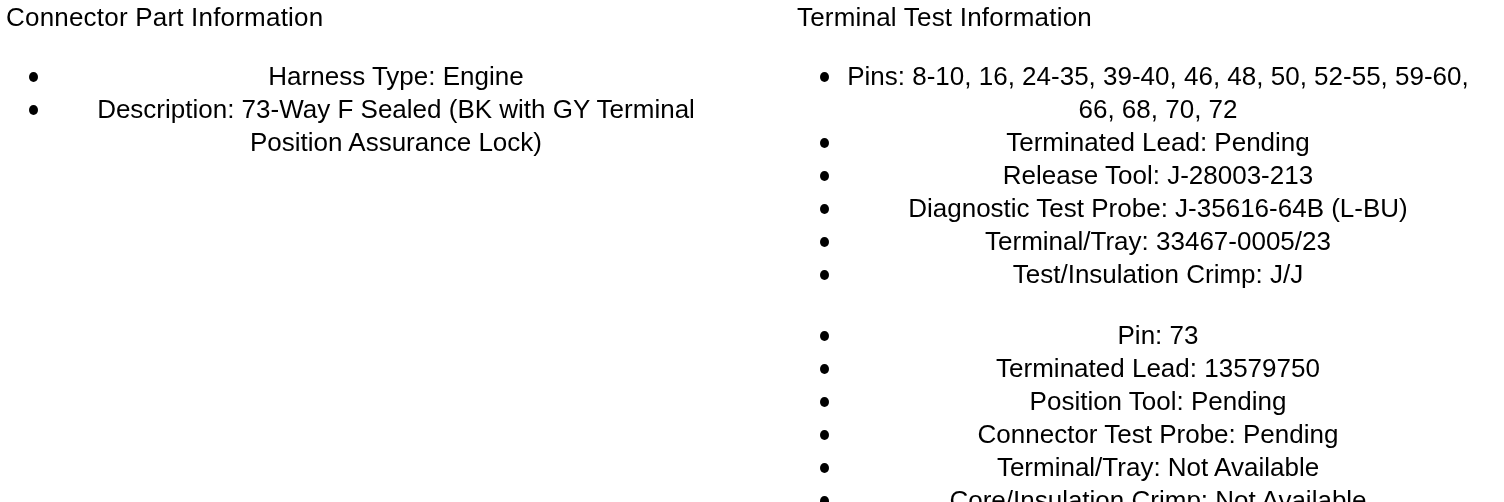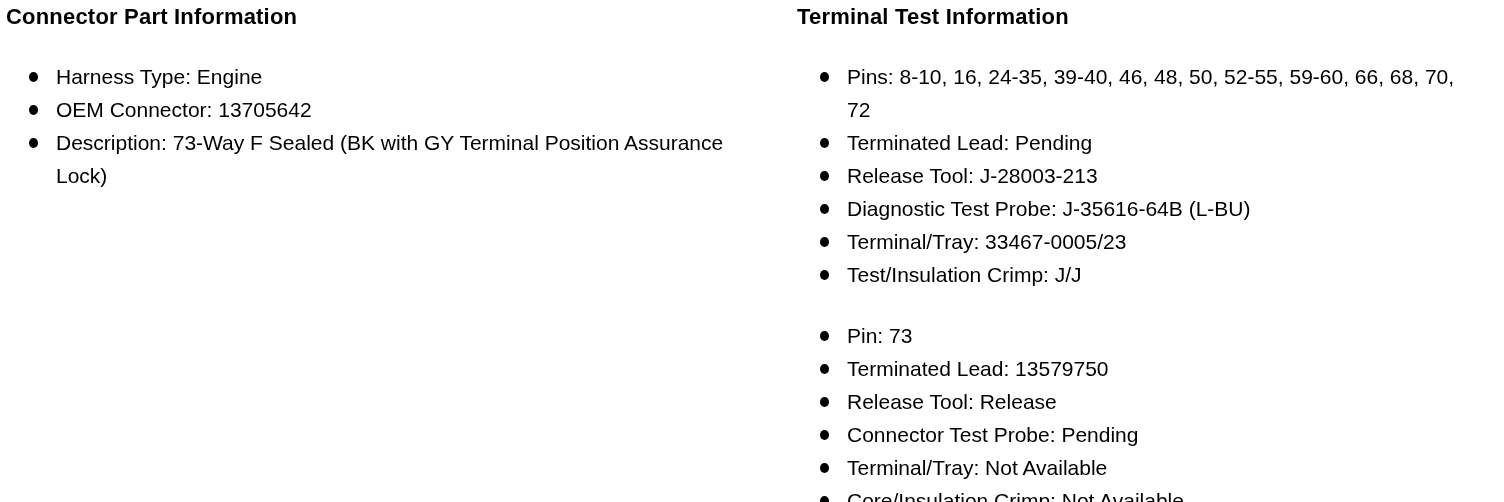--- a/index.html
+++ b/index.html
@@ -21,63 +21,60 @@
   }
   .col-left {
     left: 6px;
     width: 730px;
   }
   .col-right {
     left: 797px;
     width: 672px;
   }
   .section-title {
-    font-size: 22px;
-    font-weight: bold;
+    font-size: 26px;
+    font-weight: normal;
     line-height: 24px;
     margin: 0 0 31px 0;
     letter-spacing: 0.2px;
   }
   ul.bullet-list {
     list-style: none;
     margin: 0;
     padding: 0;
   }
   ul.bullet-list.second-group {
     margin-top: 28px;
   }
   li.bullet-item {
     position: relative;
     padding-left: 50px;
-    font-size: 21px;
+    font-size: 26px;
     line-height: 33px;
+    text-align: center;
   }
   .bullet {
     position: absolute;
     left: 23px;
     top: 12px;
     width: 9px;
     height: 10px;
     border-radius: 50%;
     background: #000000;
   }
 </style>
 </head>
 <body>
 
 <div class="col col-left">
   <h2 class="section-title">Connector Part Information</h2>
   <ul class="bullet-list">
     <li class="bullet-item">
       <span class="bullet"></span>
       <span>Harness Type: Engine</span>
-    </li>
-    <li class="bullet-item">
-      <span class="bullet"></span>
-      <span>OEM Connector: 13705642</span>
     </li>
     <li class="bullet-item">
       <span class="bullet"></span>
       <span>Description: 73-Way F Sealed (BK with GY Terminal Position Assurance Lock)</span>
     </li>
   </ul>
 </div>
 
 <div class="col col-right">
   <h2 class="section-title">Terminal Test Information</h2>
@@ -111,21 +108,21 @@
     <li class="bullet-item">
       <span class="bullet"></span>
       <span>Pin: 73</span>
     </li>
     <li class="bullet-item">
       <span class="bullet"></span>
       <span>Terminated Lead: 13579750</span>
     </li>
     <li class="bullet-item">
       <span class="bullet"></span>
-      <span>Release Tool: Release</span>
+      <span>Position Tool: Pending</span>
     </li>
     <li class="bullet-item">
       <span class="bullet"></span>
       <span>Connector Test Probe: Pending</span>
     </li>
     <li class="bullet-item">
       <span class="bullet"></span>
       <span>Terminal/Tray: Not Available</span>
     </li>
     <li class="bullet-item">

